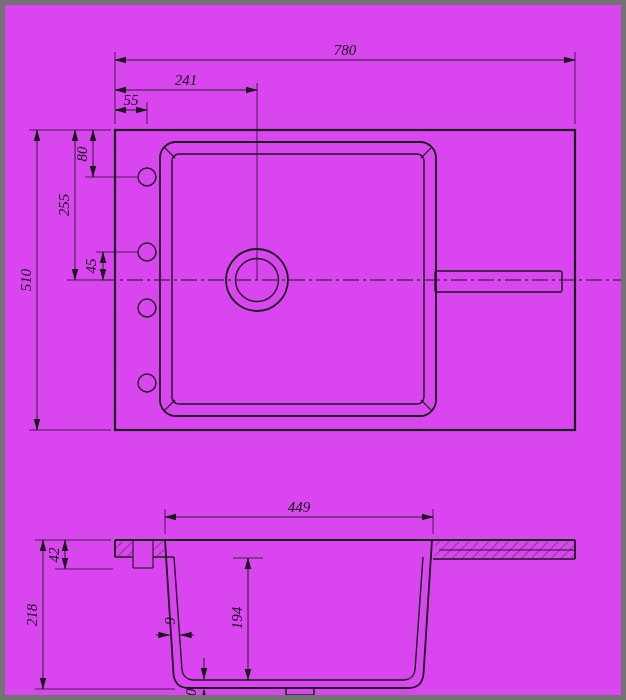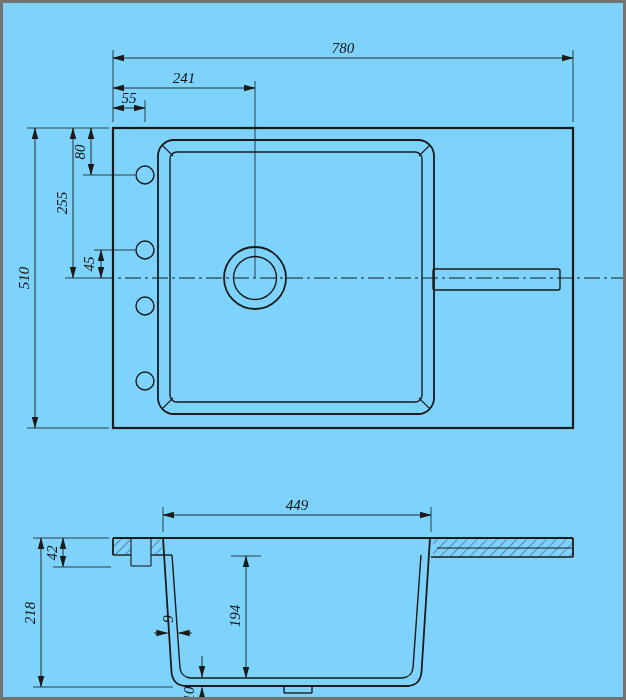--- a/index.html
+++ b/index.html
@@ -1,18 +1,18 @@
 <!DOCTYPE html>
 <html><head>
 <meta charset="utf-8">
 <style>
   html,body { margin:0; padding:0; background:#ffffff; }
   .page {
-    width:626px; height:700px; position:relative; background:#7dd3fc;
-    border:3px solid #737373; box-sizing:border-box; overflow:hidden;
+    width:626px; height:700px; position:relative; background:#d946ef;
+    border:5px solid #737373; box-sizing:border-box; overflow:hidden;
     font-family:"Liberation Serif", serif;
   }
   svg { position:absolute; left:0; top:0; }
   .outline  { fill:none; stroke:#1a1a1a; stroke-width:2.2; }
   .thick    { fill:none; stroke:#1a1a1a; stroke-width:1.8; }
   .med      { fill:none; stroke:#1a1a1a; stroke-width:1.4; }
   .thin     { fill:none; stroke:#1a1a1a; stroke-width:1.1; }
   .ext      { fill:none; stroke:#1a1a1a; stroke-width:0.8; }
   .dim      { fill:none; stroke:#1a1a1a; stroke-width:0.9; }
   .center   { fill:none; stroke:#1a1a1a; stroke-width:1; stroke-dasharray:16 4 3 4; }

